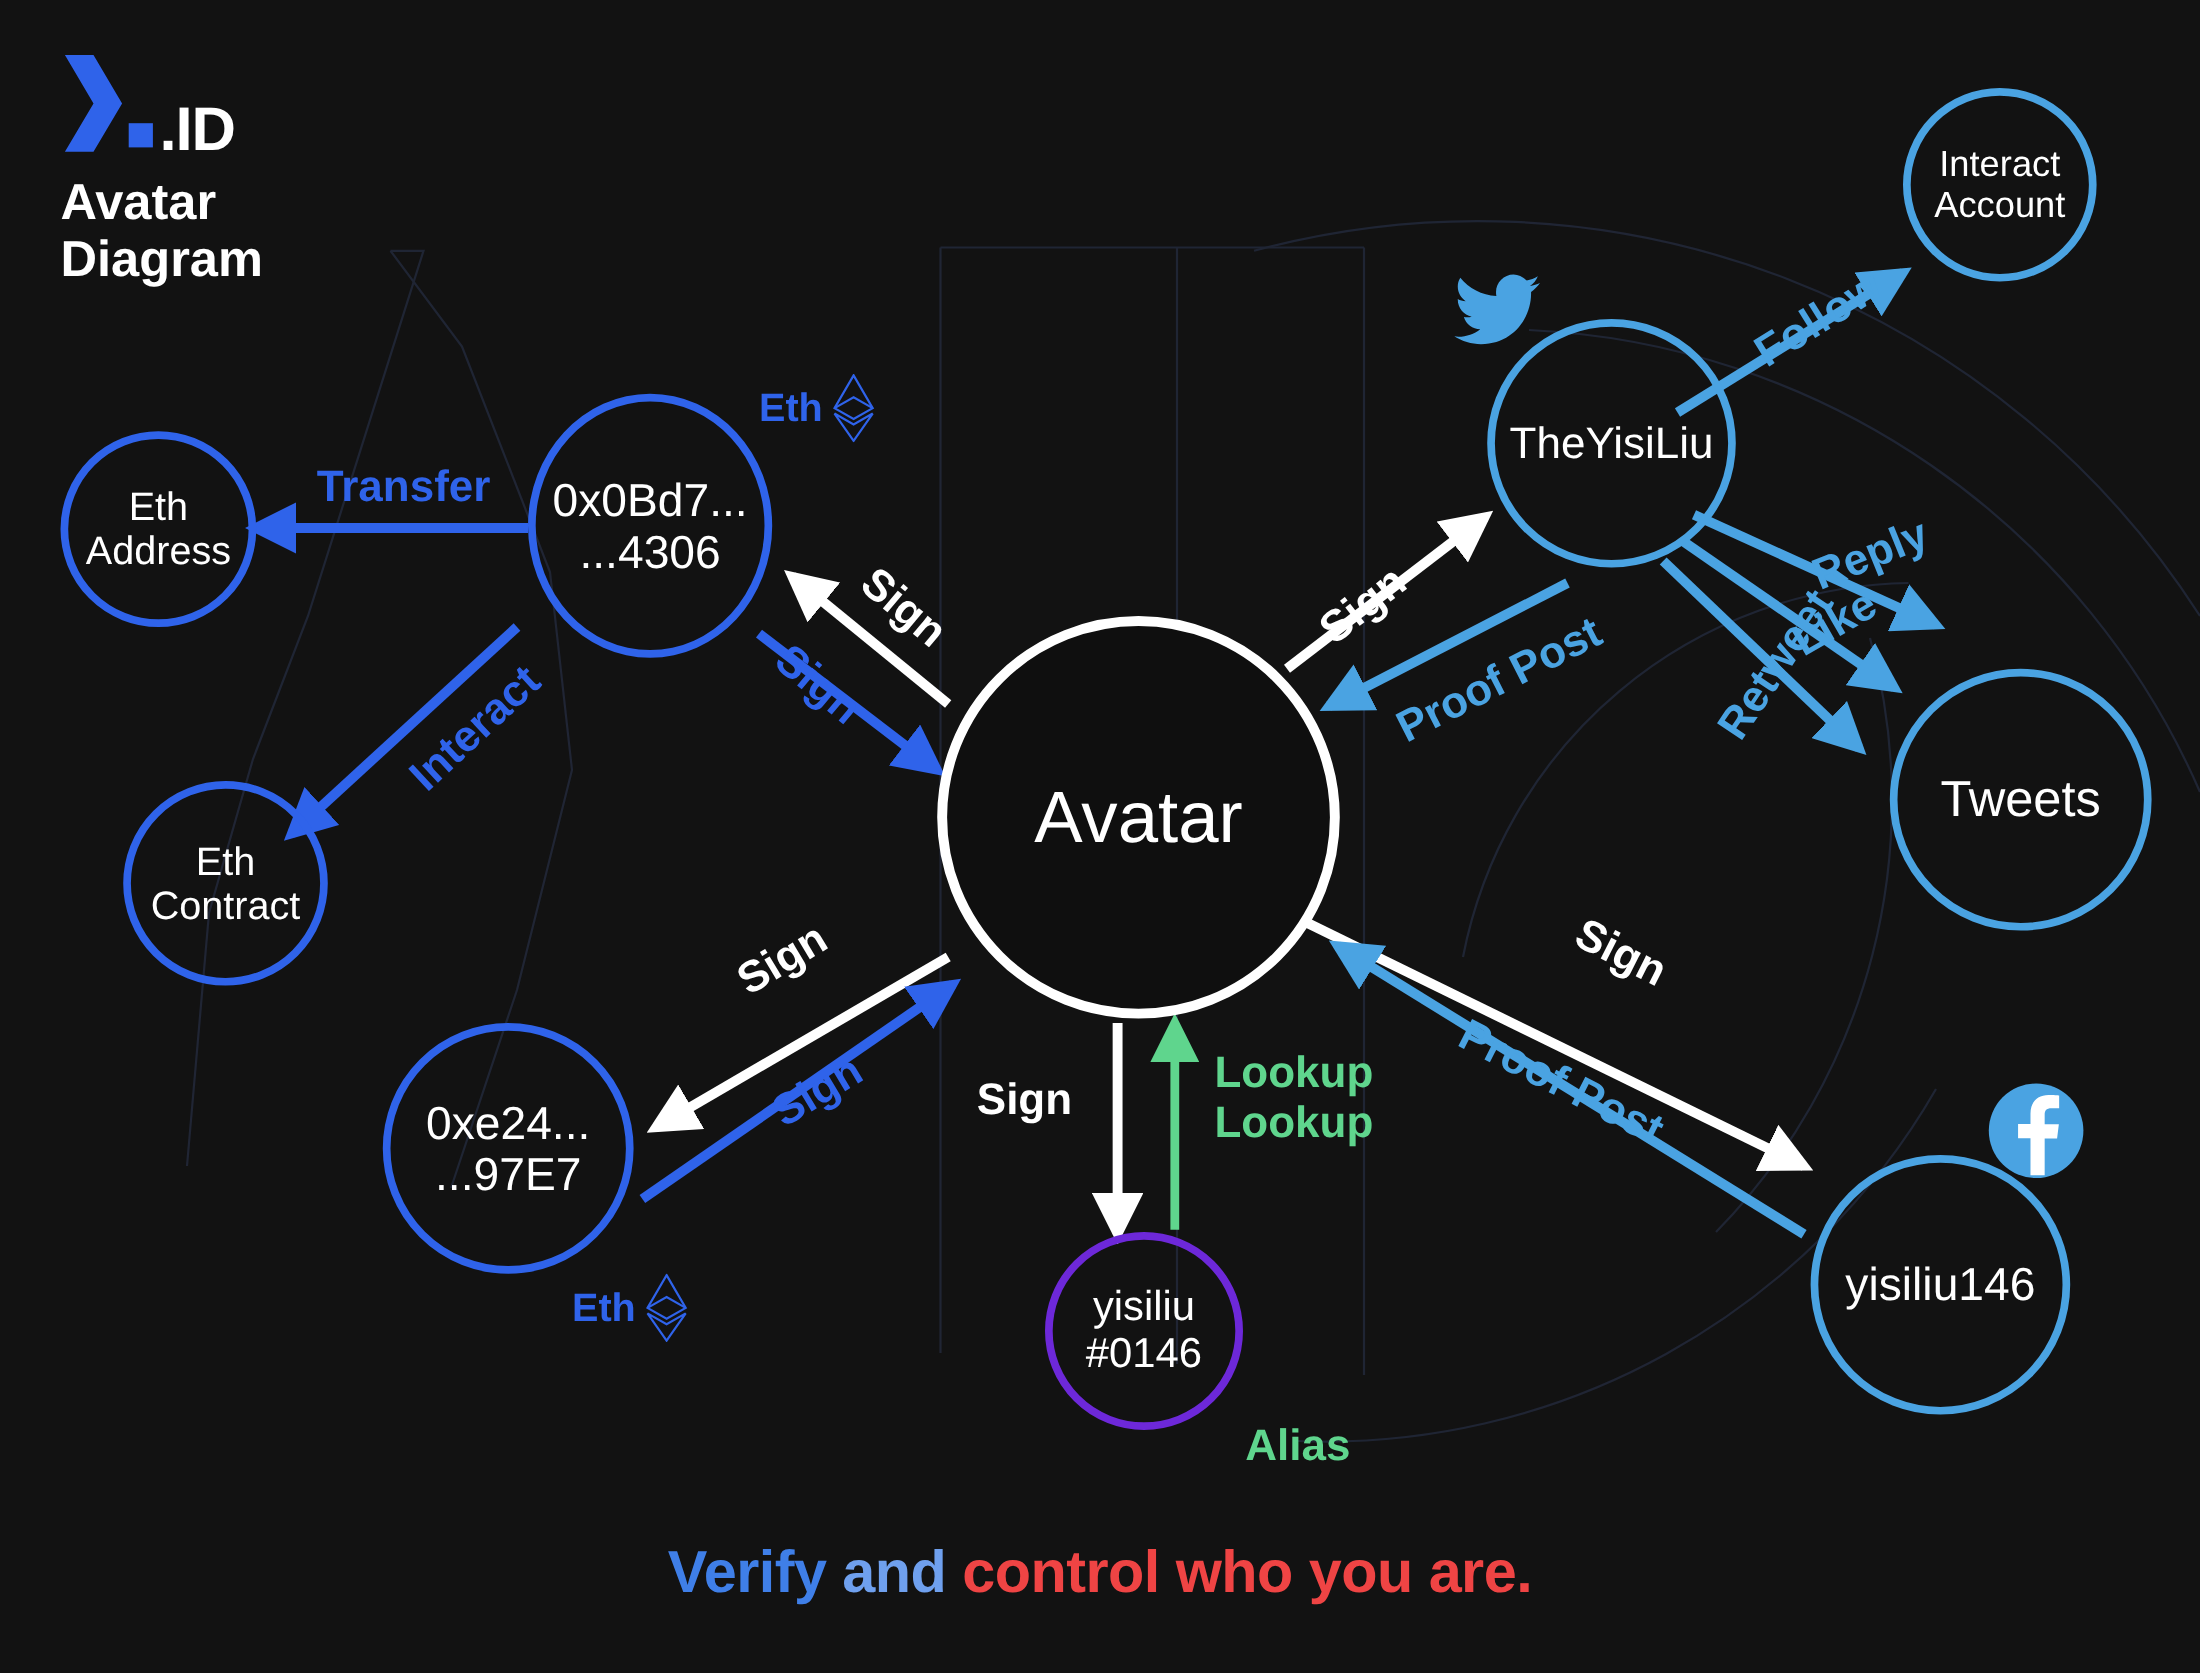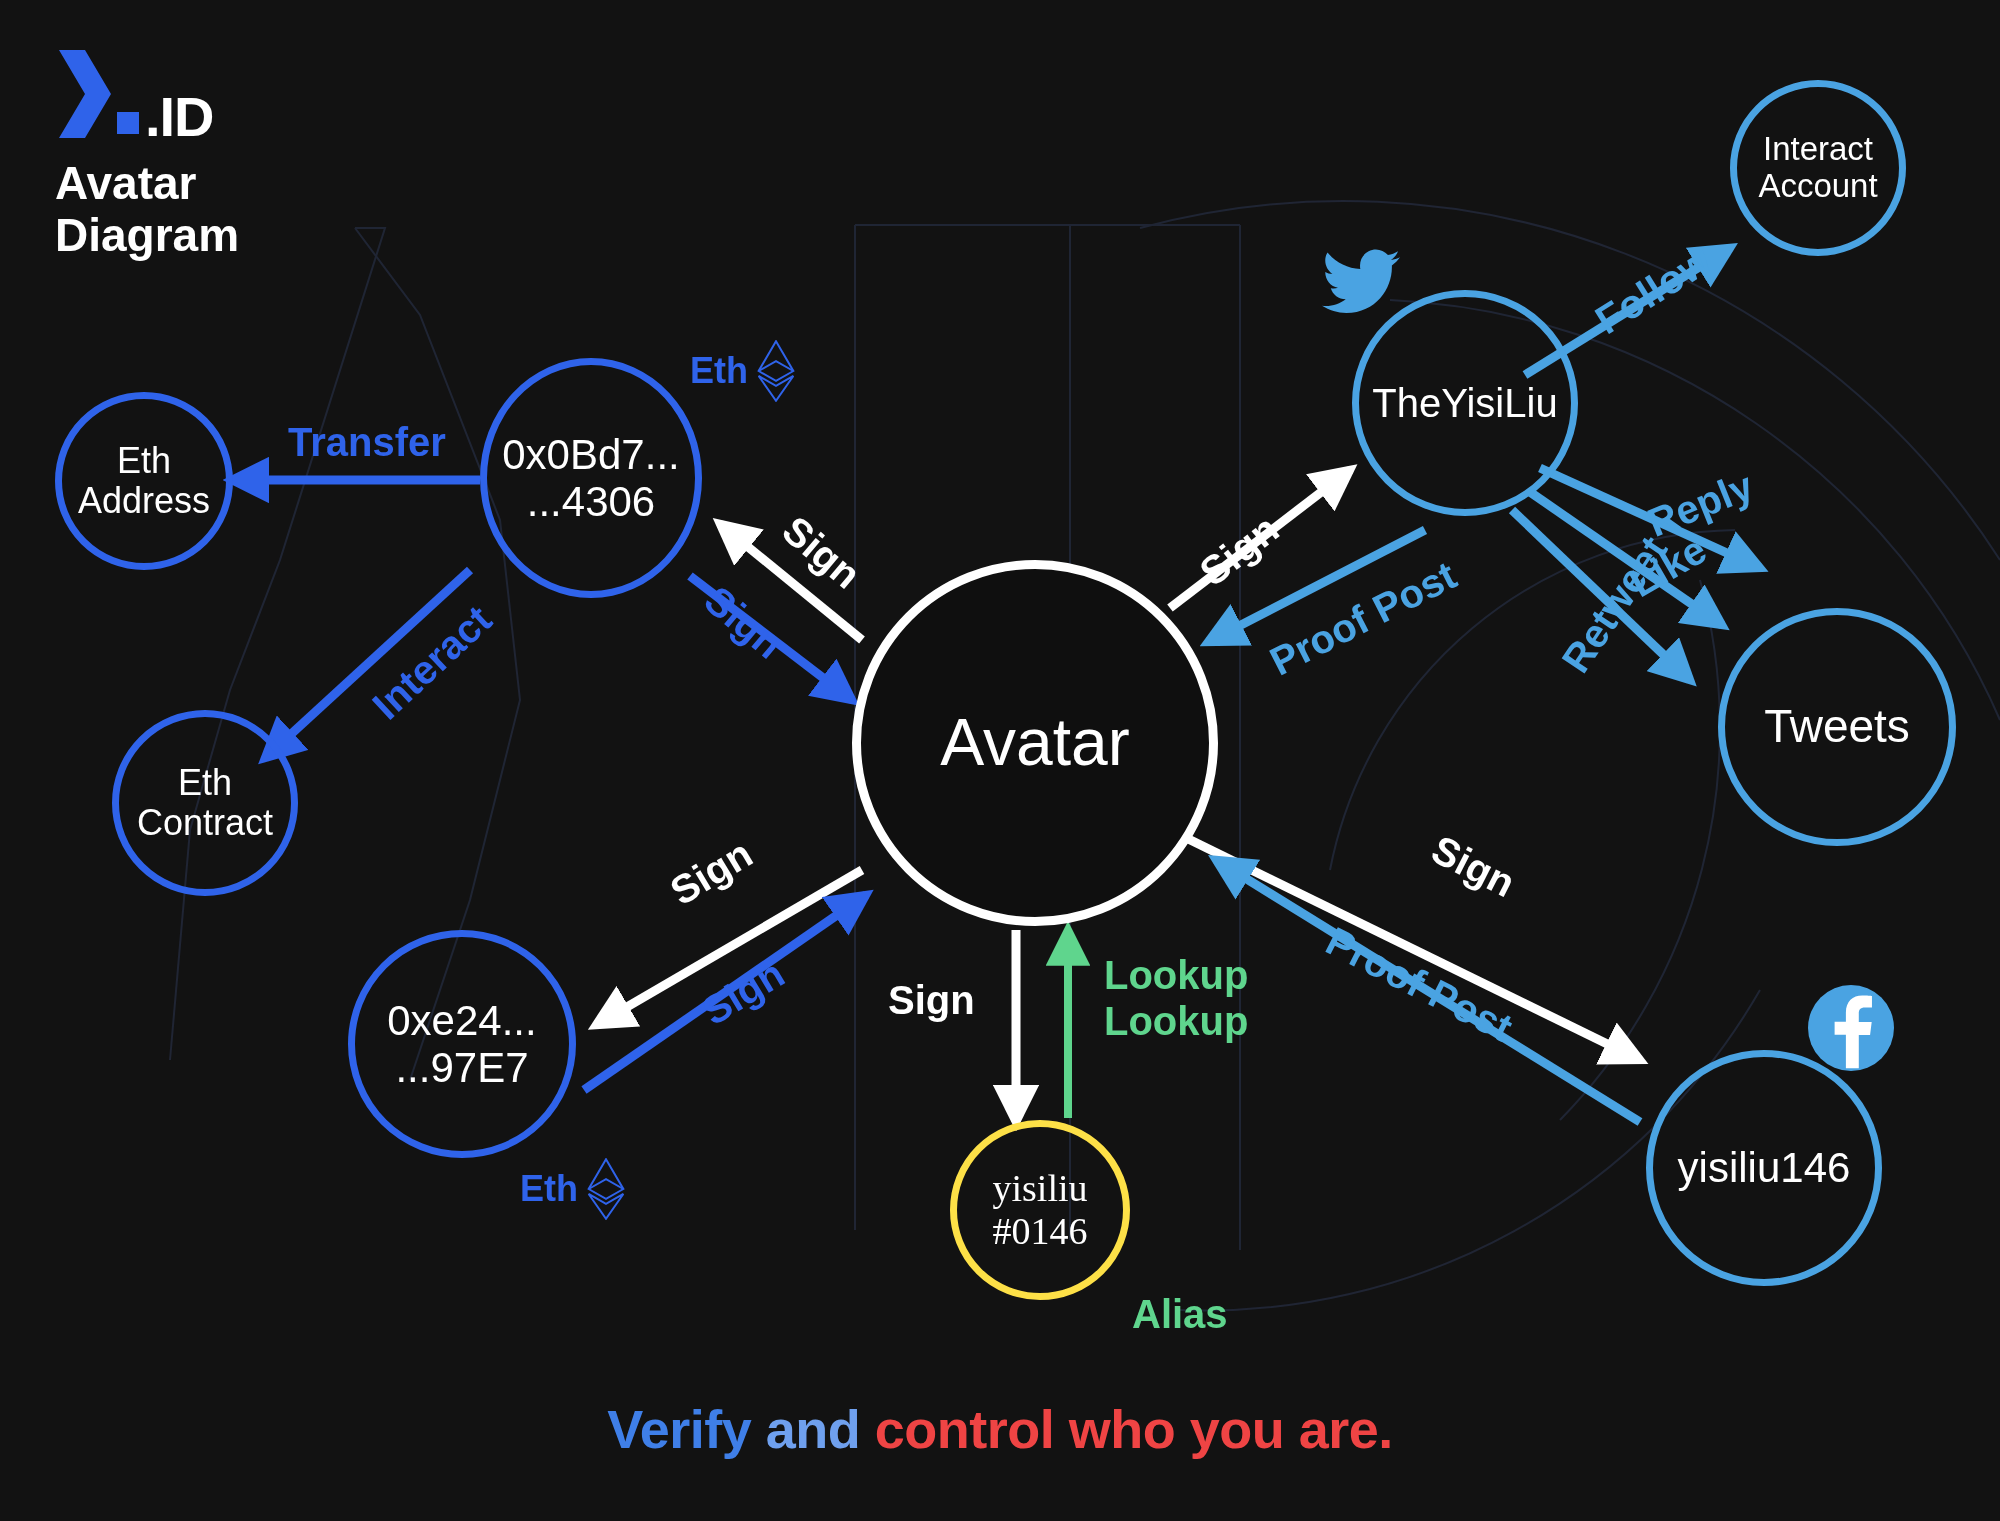--- a/index.html
+++ b/index.html
@@ -20,21 +20,21 @@
   .logo-id{font-size:56px;font-weight:bold;color:#fff;line-height:.8;letter-spacing:-1px;}
   #brand-title{margin-top:18px;color:#ffffff;font-size:46px;font-weight:bold;line-height:1.12;}
 
   
   .node{position:absolute;border-radius:50%;display:flex;align-items:center;
         justify-content:center;text-align:center;color:#fff;box-sizing:border-box;
         font-weight:500;line-height:1.12;}
   .node span{display:block;}
   .n-eth{border:7px solid #2f63ea;}
   .n-tw{border:7px solid #4aa3e2;}
-  .n-green{border:7px solid #fde047;font-family:Liberation Serif, serif;}
+  .n-green{border:7px solid #6d28d9;}
   .n-white{border:9px solid #ffffff;background:#0f0f0f;}
 
   
   .lbl{position:absolute;font-weight:bold;white-space:nowrap;transform-origin:50% 50%;}
   .lbl-w{color:#ffffff;}
   .lbl-b{color:#2f63ea;}
   .lbl-t{color:#4aa3e2;}
   .lbl-g{color:#5fd58d;}
 
   .eth-tag{position:absolute;display:flex;align-items:center;gap:8px;color:#2f63ea;

